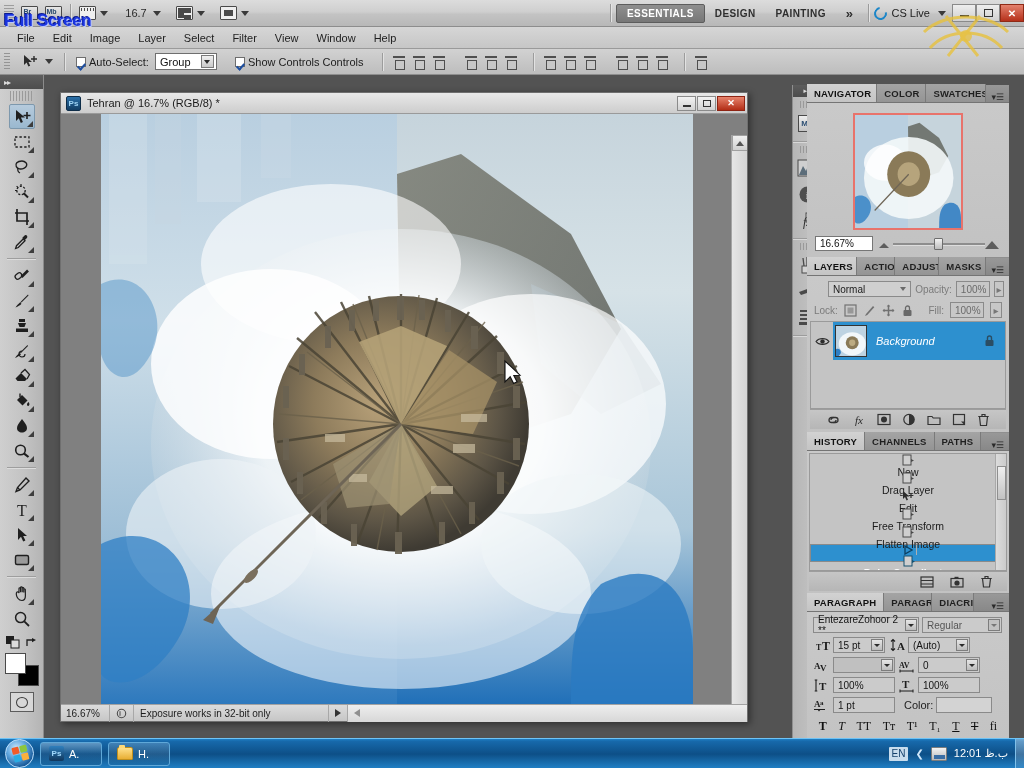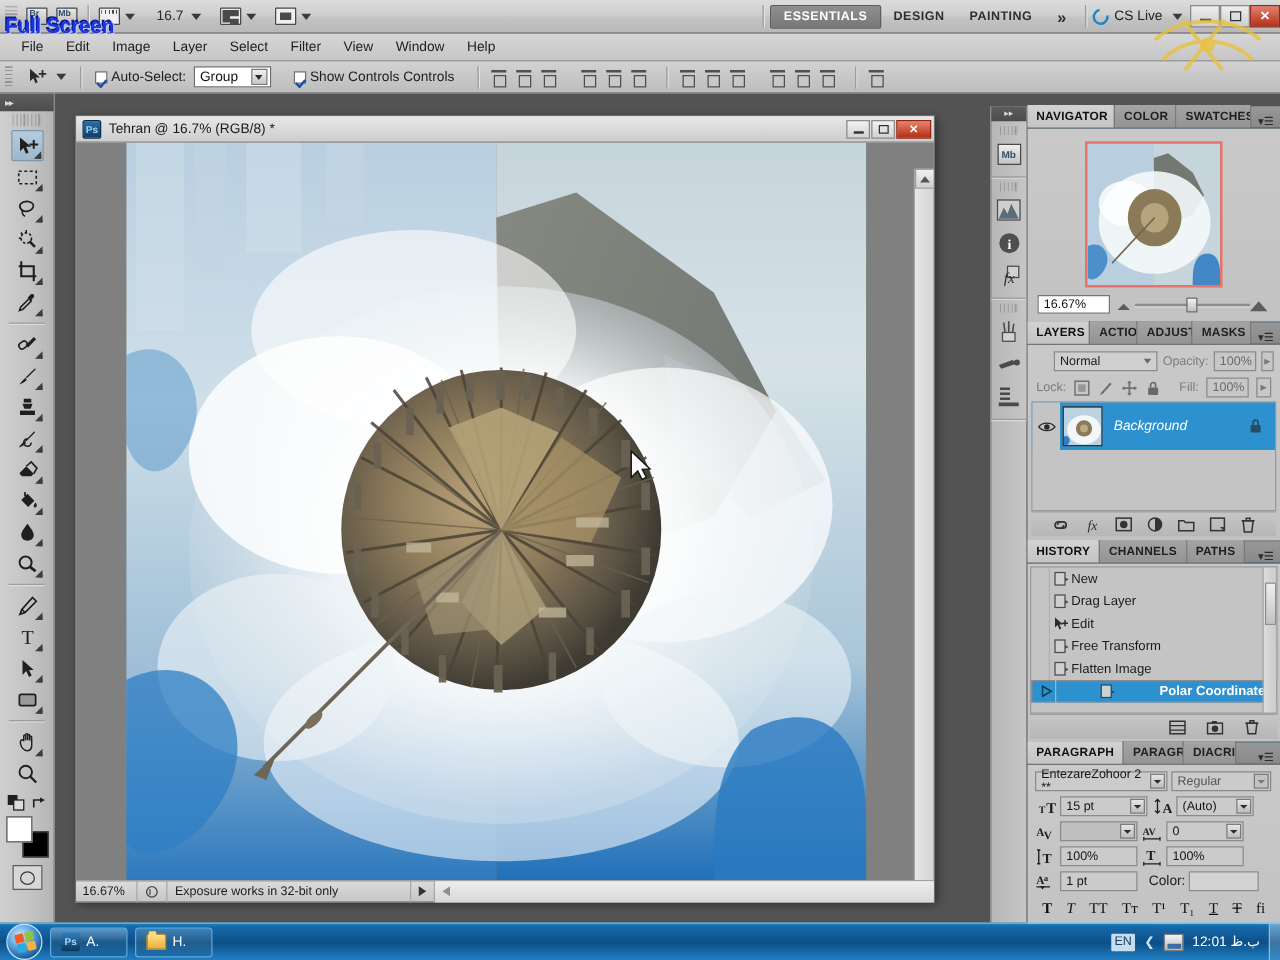--- a/index.html
+++ b/index.html
@@ -169,21 +169,21 @@
   }
   .dock-head{height:12px;background:linear-gradient(180deg,#5d5d5d,#4c4c4c);
     display:flex;align-items:center;justify-content:center;color:#ddd;font-size:7px;}
   .dock-grp{padding:4px 0;border-bottom:1px solid #9c9c9c;box-shadow:0 1px 0 #d8d8d8;}
   .dock-grip{height:7px;margin:0 7px 3px;
     background-image:repeating-linear-gradient(90deg,#999 0 1px,transparent 1px 3px);
     background-size:100% 2px;background-repeat:repeat-y;background-position:0 2px;}
   .dock-ico{width:24px;height:24px;margin:2px auto;display:flex;align-items:center;justify-content:center;}
 
   
-  .panels{position:absolute;right:0;top:85px;width:202px;height:653px;background:#0c4a6e;}
+  .panels{position:absolute;right:15px;top:85px;width:202px;height:653px;background:#fef9c3;}
   .panel{border-bottom:1px solid #8f8f8f;}
   .ptabs{display:flex;height:18px;background:linear-gradient(180deg,#989898,#888);
     border-bottom:1px solid #747474;align-items:flex-end;}
   .ptab{height:18px;padding:0 7px;display:flex;align-items:center;font-size:9.5px;font-weight:bold;
     color:#1f1f1f;letter-spacing:.2px;border-right:1px solid #7a7a7a;
     background:linear-gradient(180deg,#a4a4a4,#949494);overflow:hidden;white-space:nowrap;}
   .ptab.active{background:linear-gradient(180deg,#d2d2d2,#c4c4c4);color:#111;}
   .ptab-menu{margin-left:auto;padding:0 5px;display:flex;align-items:center;gap:1px;color:#2a2a2a;font-size:9px;}
   .pbody{background:linear-gradient(180deg,#c9c9c9,#c2c2c2);padding:4px;}
 
@@ -214,21 +214,21 @@
 
   .layer-list{background:#c4c4c4;border:1px solid #9a9a9a;height:88px;position:relative;}
   .layer-row{height:38px;display:flex;align-items:center;background:#2d90cf;}
   .eye-cell{width:22px;height:38px;display:flex;align-items:center;justify-content:center;background:#c4c4c4;}
   .layer-thumb{width:32px;height:32px;border:1px solid #333;margin-left:2px;overflow:hidden;position:relative;}
   .layer-name{flex:1;font-size:11px;font-style:italic;color:#fff;padding-left:9px;}
   .panel-foot{display:flex;align-items:center;justify-content:center;gap:11px;height:20px;
     background:linear-gradient(180deg,#c6c6c6,#b6b6b6);border-top:1px solid #9d9d9d;}
 
   .hist-list{background:#c4c4c4;border:1px solid #9a9a9a;height:118px;overflow:hidden;position:relative;}
-  .hist-row{height:18px;display:flex;align-items:center;font-size:10.5px;color:#1b1b1b;}
+  .hist-row{height:18px;display:flex;align-items:center;font-size:10.5px;color:#1b1b1b;flex-direction:column;}
   .hist-row.sel{background:#2d90cf;color:#fff;font-weight:bold;}
   .hist-box{width:15px;height:18px;border-right:1px solid #b0b0b0;}
   .hist-ico{width:17px;display:flex;align-items:center;justify-content:center;}
 
   .char-row{display:flex;align-items:center;gap:3px;padding:2px 3px;}
   .char-ico{width:17px;height:16px;display:flex;align-items:center;justify-content:center;
     font-size:11px;color:#1d1d1d;font-weight:bold;}
   .cfield{height:16px;border:1px solid #8a8a8a;background:#cbcbcb;font-size:10px;color:#141414;
     display:flex;align-items:center;justify-content:space-between;padding:0 1px 0 4px;}
   .cfield .ar{width:12px;height:12px;background:linear-gradient(180deg,#e6e6e6,#bcbcbc);
@@ -1108,21 +1108,21 @@
           </div>
         </div>
 
         <div class="char-row">
           <span class="char-ico">
             <svg width="16" height="15" viewBox="0 0 16 15">
                 <text x="2" y="12" font-size="8" font-family="Liberation Serif, serif" fill="#1d1d1d">T</text>
                 <text x="8" y="12" font-size="12" font-family="Liberation Serif, serif" fill="#1d1d1d">T</text>
               </svg>
           </span>
-          <div class="cfield" style="width:70px;">
+          <div class="cfield" style="width:52px;">
             <span>15 pt</span>
             <span class="ar">
                 <i></i>
               </span>
           </div>
           <span class="char-ico">
             <svg width="16" height="15" viewBox="0 0 16 15">
                 <path d="M4 2 L4 12 M2 3.5 L4 1.5 L6 3.5 M2 10.5 L4 12.5 L6 10.5" stroke="#1d1d1d" stroke-width="1.1" fill="none"></path>
                 <text x="8" y="12" font-size="11" font-family="Liberation Serif, serif" fill="#1d1d1d">A</text>
               </svg>

